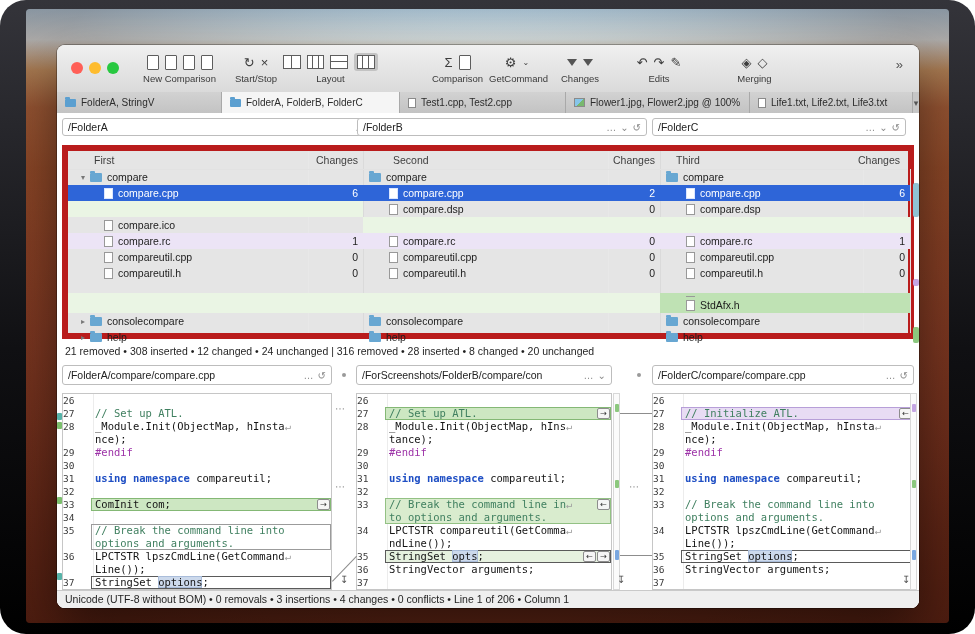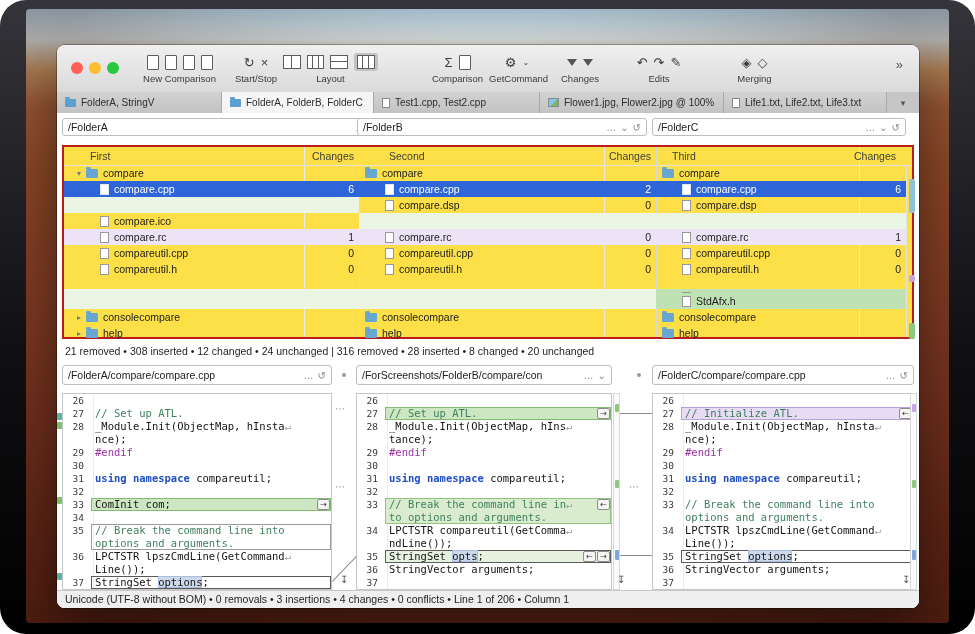--- a/index.html
+++ b/index.html
@@ -34,21 +34,21 @@
 .tfo::before{content:"";position:absolute;top:-2px;left:0;width:5px;height:2px;background:#5b9fd0;border-radius:1px 1px 0 0}
 .tdoc{width:8px;height:10px;background:#fff;border:1px solid #8a8a8a;flex:none;box-sizing:border-box}
 .timg{width:11px;height:9px;border:1px solid #8a8a8a;background:linear-gradient(135deg,#86c5ea 55%,#78b86e 55%);flex:none;box-sizing:border-box}
 
 .main{position:absolute;top:68px;left:0;width:862px;height:495px;background:#fff}
 .pfield{position:absolute;height:18px;border:1px solid #bdbdbd;border-radius:3px;background:#fff;display:flex;align-items:center;font-size:10.5px;color:#222;padding:0 5px;box-sizing:border-box}
 .pf-t{flex:1;white-space:nowrap;overflow:hidden}
 .pf-c{color:#8a8a8a;font-size:10px;margin-left:4px}
 .fA{left:5px;top:5px;width:334px}.fB{left:300px;top:5px;width:290px}.fC{left:595px;top:5px;width:254px}
 
-.ftable{position:absolute;left:5px;top:32px;width:852px;height:194px;border:2px solid #b91c1c;background:#fde047;box-sizing:border-box}
+.ftable{position:absolute;left:5px;top:32px;width:852px;height:194px;border:6px solid #b91c1c;background:#e5e5e5;box-sizing:border-box}
 .thead{position:absolute;left:0;top:0;width:100%;height:18px;border-bottom:1px solid #e2e2e2}
 .thl{position:absolute;top:0;height:18px;line-height:18px;font-size:10.5px;color:#3e3e3e}
 .vsep{position:absolute;top:0;bottom:0;width:1px;background:#e8e8e8}
 .tbody{position:absolute;left:0;top:18px;width:842px;height:174px}
 .trow{position:absolute;left:0;width:842px;height:16px}
 .tc{position:absolute;top:0;height:16px;display:flex;align-items:center;font-size:10.5px;color:#1c1c1c;overflow:hidden;box-sizing:border-box}
 .n1{left:0;width:240px}.g1{left:240px;width:55px}.n2{left:295px;width:245px}.g2{left:540px;width:52px}.n3{left:592px;width:203px}.g3{left:795px;width:47px}
 .gc{justify-content:flex-end;padding-right:5px}
 .chv{width:14px;text-align:center;color:#787878;font-size:8px;flex:none}
 .fo{width:12px;height:9px;background:#68a7d2;border-radius:1px;position:relative;margin-right:5px;flex:none}
@@ -63,21 +63,21 @@
 .fstatus{position:absolute;left:8px;top:228px;height:20px;line-height:20px;font-size:10.5px;color:#1f1f1f}
 
 .phead{position:absolute;top:252px;height:20px;border:1px solid #bdbdbd;border-radius:3px;background:#fff;display:flex;align-items:center;font-size:10.5px;color:#222;padding:0 5px;box-sizing:border-box}
 .hA{left:5px;width:270px}.hB{left:299px;width:256px}.hC{left:595px;width:262px}
 .hdot{position:absolute;width:4px;height:4px;border-radius:50%;background:#9a9a9a}
 
 .pane{position:absolute;top:280px;height:197px;border:1px solid #c6c6c6;background:#fff;box-sizing:border-box}
 .pA{left:5px;width:270px}.pB{left:299px;width:256px}.pC{left:595px;width:262px}
 .gl{position:absolute;left:30px;top:0;bottom:0;width:1px;background:#ececec}
 .cl{position:relative;height:13px;display:flex;font-family:"DejaVu Sans Mono",monospace;font-size:10.5px;line-height:13px;white-space:pre;color:#141414}
-.ln{width:28px;flex:none;text-align:right;padding-right:7px;font-size:9.5px;color:#3a3a3a;box-sizing:border-box}
+.ln{width:28px;flex:none;text-align:left;padding-right:7px;font-size:9.5px;color:#3a3a3a;box-sizing:border-box}
 .cc{flex:1;position:relative;padding-left:4px;height:13px;box-sizing:border-box}
 .cm{color:#3f7f5f}.pp{color:#9d33a8}.kw{color:#1f4fc4;font-weight:bold}.wr{color:#a0a0a0}
 .wd{background:#ccd9ec;box-shadow:inset 0 0 0 1px #aabdda}
 .hlg{background:#cde7c2;box-shadow:inset 0 0 0 1px #84b875}
 .hll{background:#e8dcf4;box-shadow:inset 0 0 0 1px #b79fd8}
 .hgT{background:#d9ecce;box-shadow:inset 1px 1px 0 #93c184,inset -1px 0 0 #93c184}
 .hgB{background:#d9ecce;box-shadow:inset 1px -1px 0 #93c184,inset -1px 0 0 #93c184}
 .frT{box-shadow:inset 1px 1px 0 #9b9b9b,inset -1px 0 0 #9b9b9b}
 .frB{box-shadow:inset 1px -1px 0 #9b9b9b,inset -1px 0 0 #9b9b9b}
 .hls{box-shadow:inset 0 0 0 1px #5a5a5a}
@@ -173,21 +173,21 @@
       <div class="tl2">Merging</div>
     </div>
     <span class="ovf">»</span>
   </div>
 
   <div class="tabs">
     <div class="tab" style="width:165px">
             <span class="tfo"></span>
             <span>FolderA, StringV</span>
           </div>
-    <div class="tab act" style="width:152px">
+    <div class="tab act" style="width:178px">
             <span class="tfo"></span>
             <span>FolderA, FolderB, FolderC</span>
           </div>
     <div class="tab" style="width:166px">
             <span class="tdoc"></span>
             <span>Test1.cpp, Test2.cpp</span>
           </div>
     <div class="tab" style="width:184px">
             <span class="timg"></span>
             <span>Flower1.jpg, Flower2.jpg @ 100%</span>

